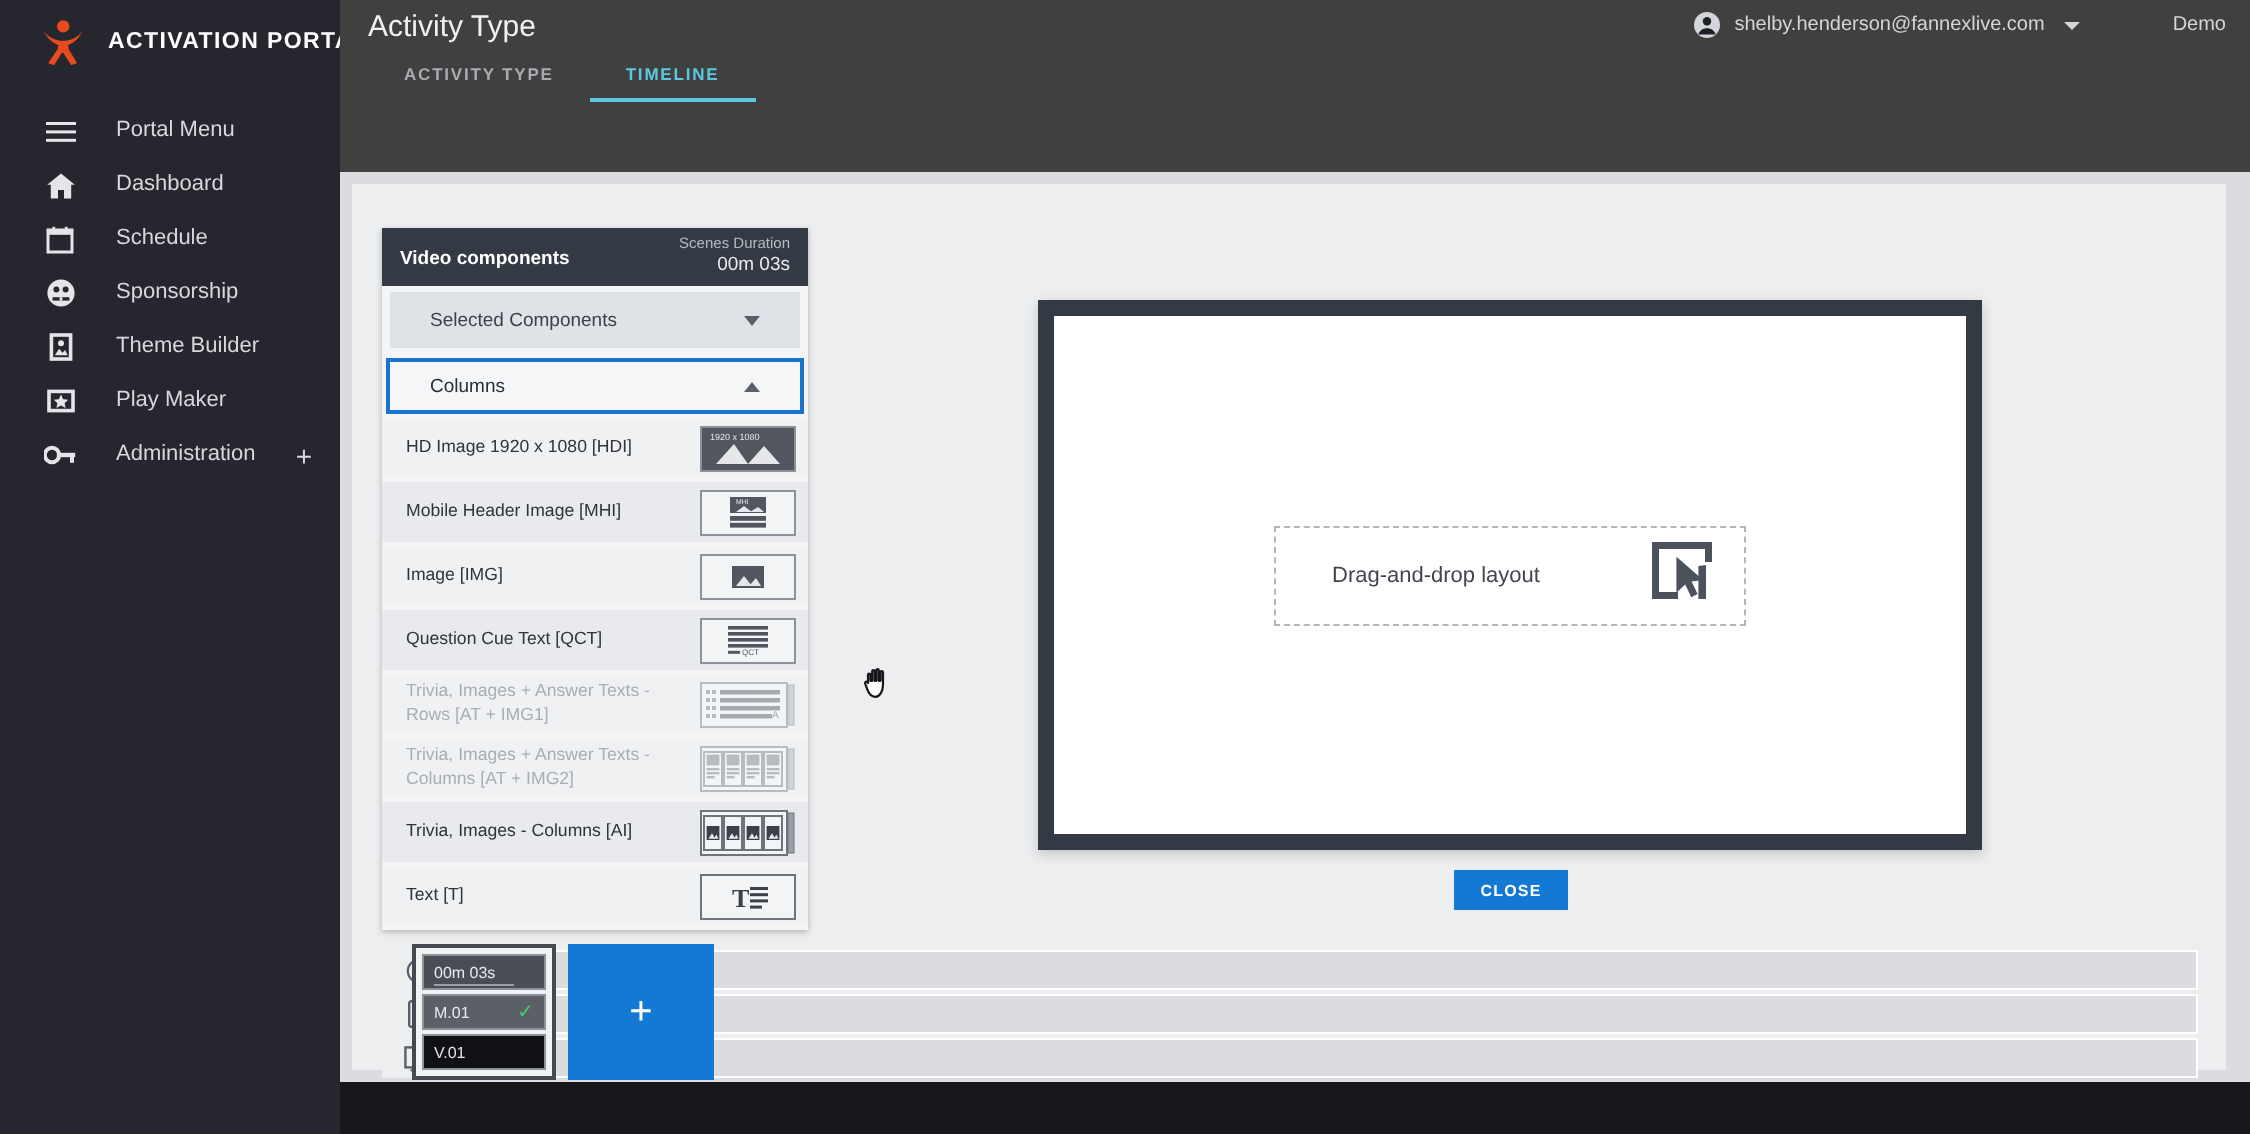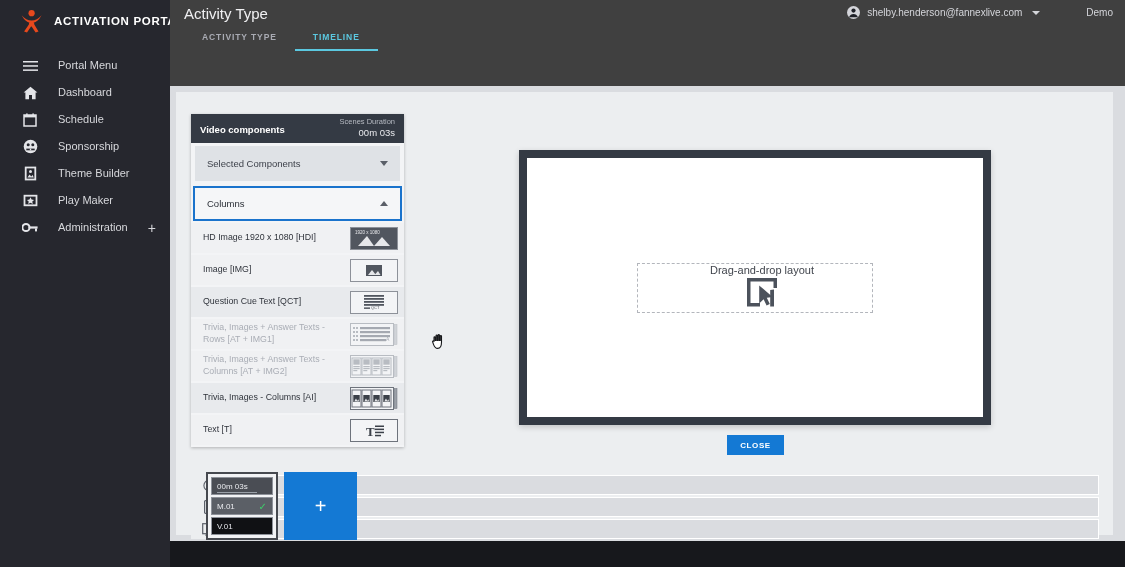--- a/index.html
+++ b/index.html
@@ -92,22 +92,22 @@
   }
   #vc-dur-label {
     position: absolute; right: 9px; top: 3px;
     color: #b6bac2; font-size: 7.5px;
   }
   #vc-dur-value {
     position: absolute; right: 9px; top: 13px;
     color: #e9eaee; font-size: 9.5px;
   }
   .accordion {
-    height: 35px; display: flex; align-items: center; justify-content: space-between;
-    padding: 0 12px; font-size: 9.5px; color: #3d414a; cursor: pointer;
+    height: 28px; display: flex; align-items: center; justify-content: space-between;
+    padding: 0 20px; font-size: 9.5px; color: #3d414a; cursor: pointer;
   }
   .accordion.collapsed { background: #dfe2e6; margin: 3px 4px 0 4px; }
   .accordion.expanded {
     background: #f5f6f8; border: 2px solid #1a73cc; margin: 5px 2px 0 2px;
     color: #2b2f37;
   }
   .caret-down { width:0;height:0;border-left:4px solid transparent;border-right:4px solid transparent;border-top:5px solid #5a5f68; }
   .caret-up { width:0;height:0;border-left:4px solid transparent;border-right:4px solid transparent;border-bottom:5px solid #5a5f68; }
 
   #vc-list { padding: 2px 0 0 0; }
@@ -166,21 +166,20 @@
   #preview-frame {
     position: absolute; left: 343px; top: 58px; width: 472px; height: 275px;
     background: #ffffff; border: 8px solid #343a44;
     box-shadow: 0 2px 6px rgba(0,0,0,0.18);
   }
   #dropzone {
     position: absolute; left: 50%; top: 50%; transform: translate(-50%,-50%);
     width: 236px; height: 50px; border: 1px dashed #b3b6bc;
     display: flex; align-items: center; justify-content: space-between;
     padding: 0 14px 0 28px;
-    flex-direction: column;
   }
   #dropzone-label { font-size: 11px; color: #41454d; font-weight: 400; }
   #close-btn {
     position: absolute; left: 551px; top: 343px; width: 57px; height: 20px;
     background: #1479d4; color: #ffffff; font-size: 8px; font-weight: 700;
     letter-spacing: 0.6px; display: flex; align-items: center; justify-content: center;
     border: none; cursor: pointer; font-family: "Liberation Sans", sans-serif;
   }
 
   
@@ -347,20 +346,34 @@
             <span class="comp-ico">
               <svg width="48" height="23" viewBox="0 0 48 23">
                 <rect x="0.5" y="0.5" width="47" height="22" fill="#51565f" stroke="#8d9199"></rect>
                 <text x="5" y="7" font-family="Liberation Sans, sans-serif" font-size="4.5" fill="#e6e7ea">1920 x 1080</text>
                 <path d="M8 19 L17 9 L24 19 Z" fill="#e6e7ea"></path>
                 <path d="M24 19 L32 10 L40 19 Z" fill="#e6e7ea"></path>
               </svg>
             </span>
           </div>
 
+          <div class="comp-row alt">
+            <span class="comp-name">Mobile Header Image [MHI]</span>
+            <span class="comp-ico">
+              <svg width="48" height="23" viewBox="0 0 48 23">
+                <rect x="0.5" y="0.5" width="47" height="22" fill="#f3f4f6" stroke="#8d9199"></rect>
+                <rect x="15" y="3.5" width="18" height="8" fill="#51565f"></rect>
+                <text x="18" y="7.2" font-family="Liberation Sans, sans-serif" font-size="3.4" fill="#e6e7ea">MHI</text>
+                <path d="M18 11 L22 8 L26 11 Z" fill="#e6e7ea"></path>
+                <path d="M25 11 L29 8.5 L32 11 Z" fill="#e6e7ea"></path>
+                <rect x="15" y="13" width="18" height="2.4" fill="#51565f"></rect>
+                <rect x="15" y="16.4" width="18" height="2.4" fill="#51565f"></rect>
+              </svg>
+            </span>
+          </div>
 
           <div class="comp-row">
             <span class="comp-name">Image [IMG]</span>
             <span class="comp-ico">
               <svg width="48" height="23" viewBox="0 0 48 23">
                 <rect x="0.5" y="0.5" width="47" height="22" fill="#f3f4f6" stroke="#8d9199"></rect>
                 <rect x="16" y="6" width="16" height="11" fill="#51565f"></rect>
                 <path d="M18 16 L22 11 L26 16 Z" fill="#e6e7ea"></path>
                 <path d="M24.5 16 L28 12 L30.5 16 Z" fill="#e6e7ea"></path>
               </svg>

